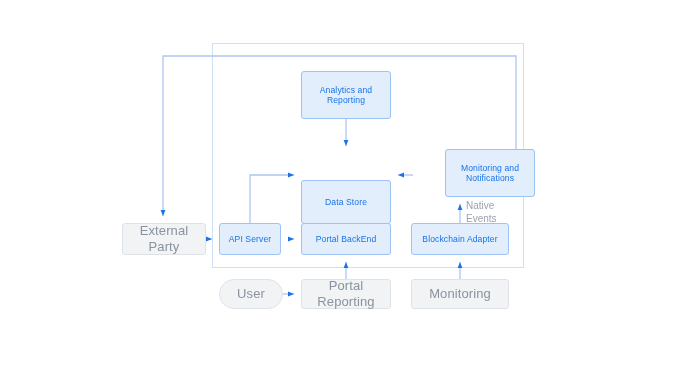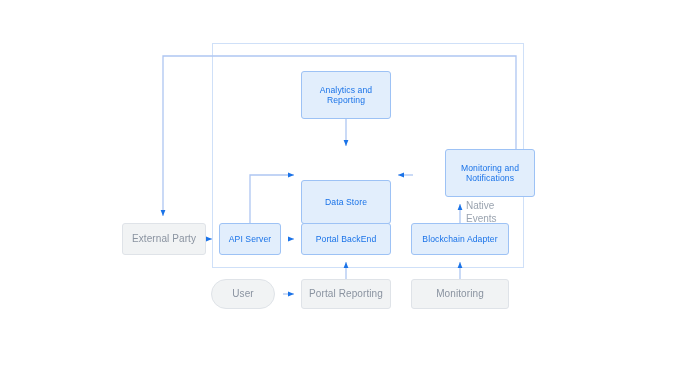--- a/index.html
+++ b/index.html
@@ -42,21 +42,21 @@
   .node.blue {
     background: #e2eefc;
     border: 1px solid #9dc2f5;
     color: #1a73e8;
     font-size: 8.6px;
   }
   .node.grey {
     background: #f1f3f4;
     border: 1px solid #dfe3e8;
     color: #8a93a0;
-    font-size: 10px;
+    font-size: 13px;
   }
   .edge-label {
     position: absolute;
     color: #9aa3af;
     font-size: 10px;
     line-height: 1.25;
     white-space: pre-line;
     text-align: left;
   }
 </style>
@@ -109,21 +109,21 @@
 Notifications</div>
 
   <div class="node grey" style="left:122px; top:223px; width:84px; height:32px;">External Party</div>
 
   <div class="node blue" style="left:219px; top:223px; width:62px; height:32px;">API Server</div>
 
   <div class="node blue" style="left:301px; top:223px; width:90px; height:32px;">Portal BackEnd</div>
 
   <div class="node blue" style="left:411px; top:223px; width:98px; height:32px;">Blockchain Adapter</div>
 
-  <div class="node grey" style="left:211px; top:279px; width:64px; height:30px;border-radius:15px;">User</div>
+  <div class="node grey" style="left:219px; top:279px; width:64px; height:30px;border-radius:15px;">User</div>
 
   <div class="node grey" style="left:301px; top:279px; width:90px; height:30px;">Portal Reporting</div>
 
   <div class="node grey" style="left:411px; top:279px; width:98px; height:30px;">Monitoring</div>
 
   <div class="edge-label" style="left:466px; top:200px;">Native
 Events</div>
 
 </div>
 

